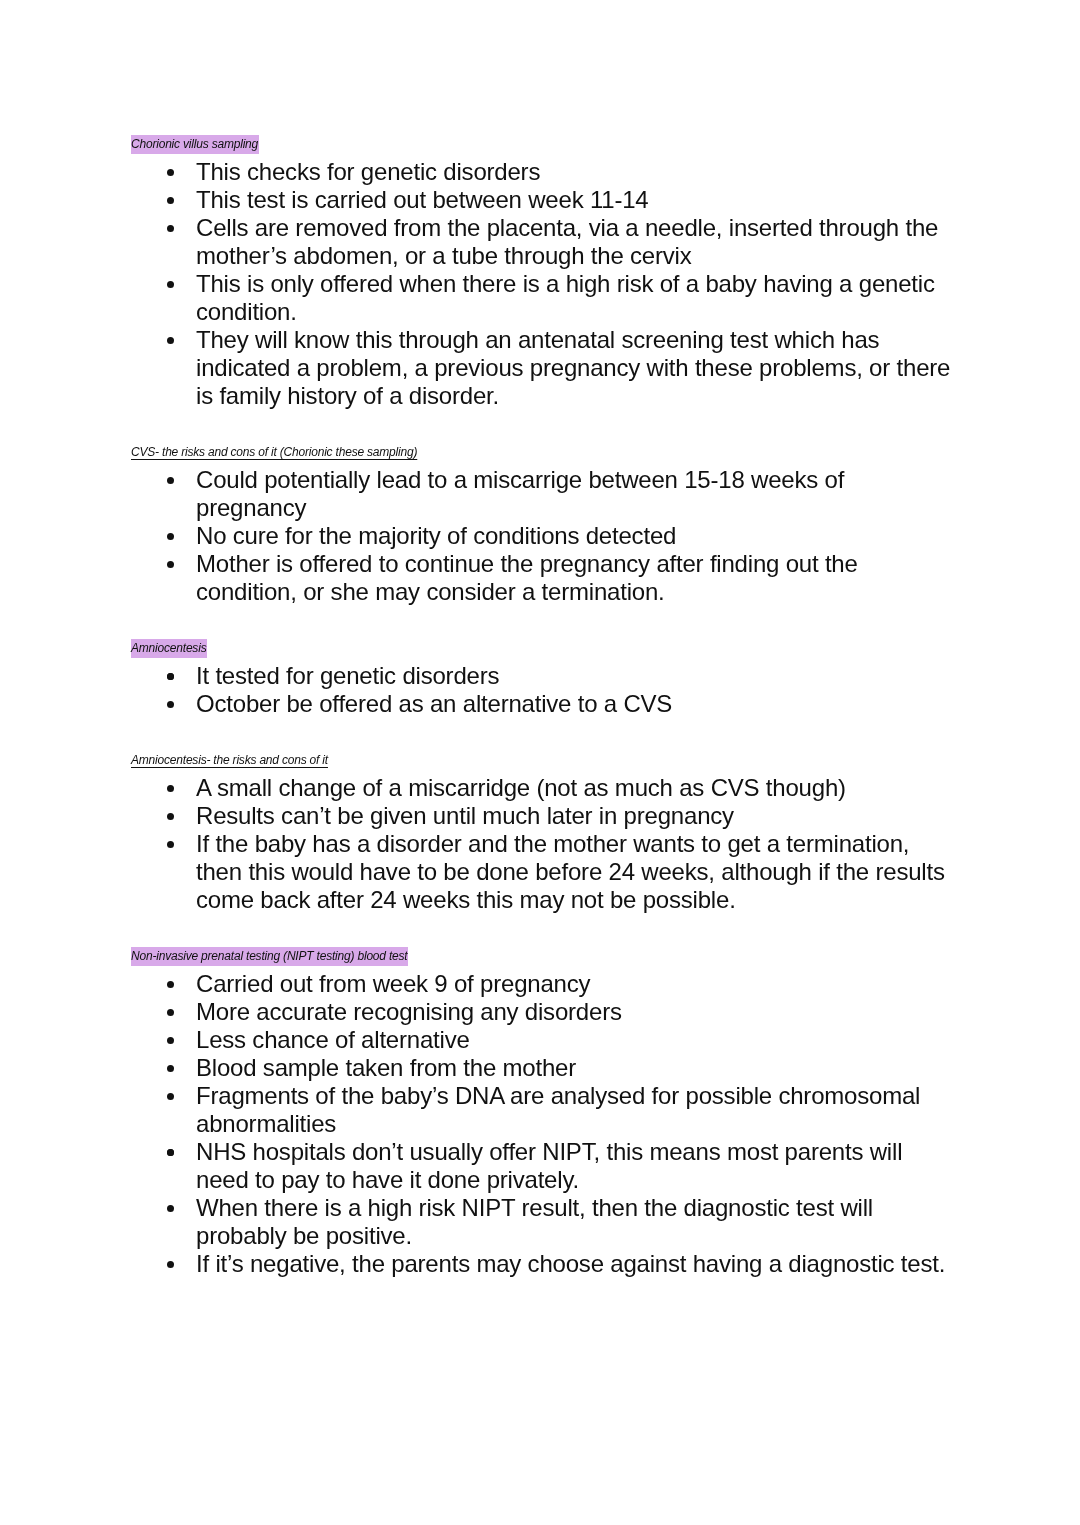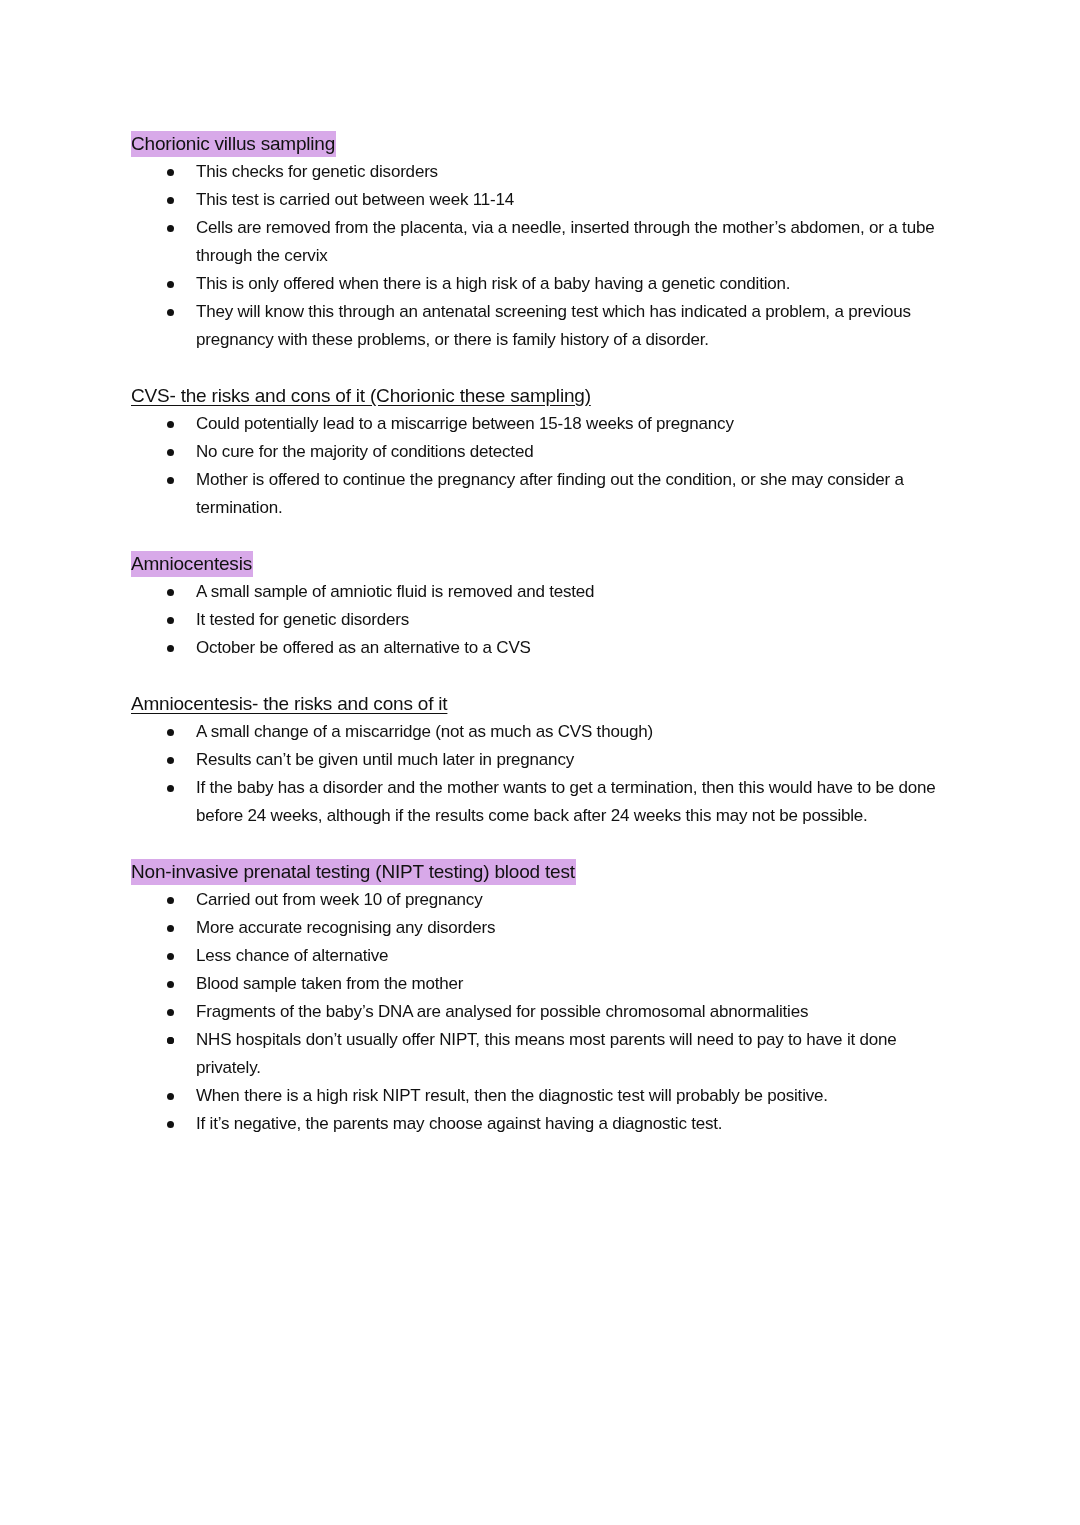--- a/index.html
+++ b/index.html
@@ -1,25 +1,25 @@
 <!DOCTYPE html>
 <html><head>
 <meta charset="utf-8">
 <style>
   html, body { margin: 0; padding: 0; background: #ffffff; }
   body { width: 1080px; height: 1525px; position: relative; overflow: hidden;
          font-family: "Liberation Sans", sans-serif; color: #111111; }
   .page { position: absolute; left: 131px; top: 130px; width: 820px; }
   .section { margin-bottom: 28px; }
-  .heading { font-size: 19px; line-height: 28px; height: 28px; white-space: nowrap; letter-spacing: -0.2px; }
+  .heading { font-size: 12px; line-height: 28px; height: 28px; white-space: nowrap; letter-spacing: -0.2px; font-style: italic; }
   .heading span { padding: 2px 1px 3px 0; }
   .heading.hl span { background: #d8a9e9; }
   .heading.ul span { text-decoration: underline; text-underline-offset: 3px; }
   ul { list-style: none; margin: 0; padding: 0; }
-  li { position: relative; padding-left: 65px; font-size: 17px; line-height: 28px; letter-spacing: -0.2px; }
+  li { position: relative; padding-left: 65px; font-size: 24px; line-height: 28px; letter-spacing: -0.2px; }
   li .bullet { position: absolute; left: 36px; top: 11px; width: 7px; height: 7px; border-radius: 50%; background: #111; }
 </style>
 </head>
 <body>
 
 <div class="page" id="page">
     <div class="section">
       <div class="heading hl"><span>Chorionic villus sampling</span></div>
       <ul>
         <li><span class="bullet"></span><span>This checks for genetic disorders</span></li>
@@ -33,37 +33,37 @@
       <div class="heading ul"><span>CVS- the risks and cons of it (Chorionic these sampling)</span></div>
       <ul>
         <li><span class="bullet"></span><span>Could potentially lead to a miscarrige between 15-18 weeks of pregnancy</span></li>
         <li><span class="bullet"></span><span>No cure for the majority of conditions detected</span></li>
         <li><span class="bullet"></span><span>Mother is offered to continue the pregnancy after finding out the condition, or she may consider a termination.</span></li>
       </ul>
     </div>
     <div class="section">
       <div class="heading hl"><span>Amniocentesis</span></div>
       <ul>
-        <li><span class="bullet"></span><span>A small sample of amniotic fluid is removed and tested</span></li>
+        <li><span class="bullet"></span></li>
         <li><span class="bullet"></span><span>It tested for genetic disorders</span></li>
         <li><span class="bullet"></span><span>October be offered as an alternative to a CVS</span></li>
       </ul>
     </div>
     <div class="section">
       <div class="heading ul"><span>Amniocentesis- the risks and cons of it</span></div>
       <ul>
         <li><span class="bullet"></span><span>A small change of a miscarridge (not as much as CVS though)</span></li>
         <li><span class="bullet"></span><span>Results can’t be given until much later in pregnancy</span></li>
         <li><span class="bullet"></span><span>If the baby has a disorder and the mother wants to get a termination, then this would have to be done before 24 weeks, although if the results come back after 24 weeks this may not be possible.</span></li>
       </ul>
     </div>
     <div class="section">
       <div class="heading hl"><span>Non-invasive prenatal testing (NIPT testing) blood test</span></div>
       <ul>
-        <li><span class="bullet"></span><span>Carried out from week 10 of pregnancy</span></li>
+        <li><span class="bullet"></span><span>Carried out from week 9 of pregnancy</span></li>
         <li><span class="bullet"></span><span>More accurate recognising any disorders</span></li>
         <li><span class="bullet"></span><span>Less chance of alternative</span></li>
         <li><span class="bullet"></span><span>Blood sample taken from the mother</span></li>
         <li><span class="bullet"></span><span>Fragments of the baby’s DNA are analysed for possible chromosomal abnormalities</span></li>
         <li><span class="bullet"></span></li>
         <li><span class="bullet"></span><span>NHS hospitals don’t usually offer NIPT, this means most parents will need to pay to have it done privately.</span></li>
         <li><span class="bullet"></span><span>When there is a high risk NIPT result, then the diagnostic test will probably be positive.</span></li>
         <li><span class="bullet"></span><span>If it’s negative, the parents may choose against having a diagnostic test.</span></li>
       </ul>
     </div>

